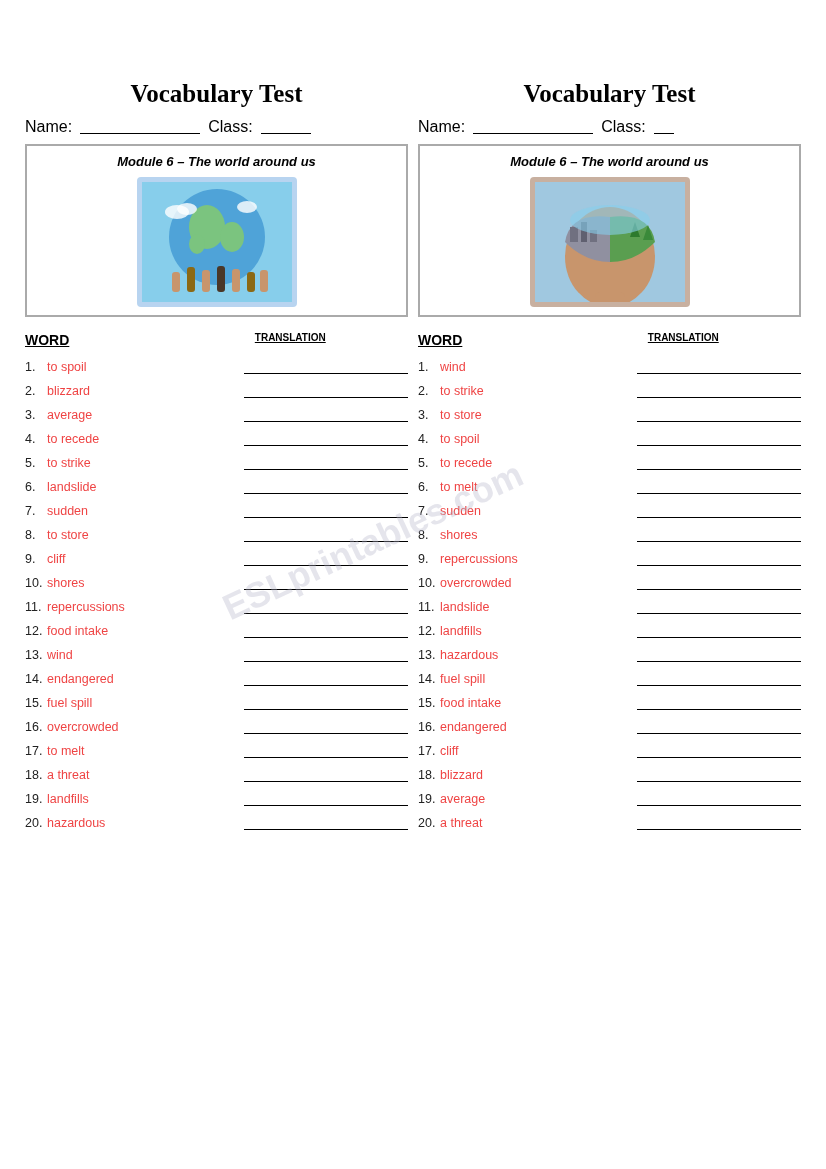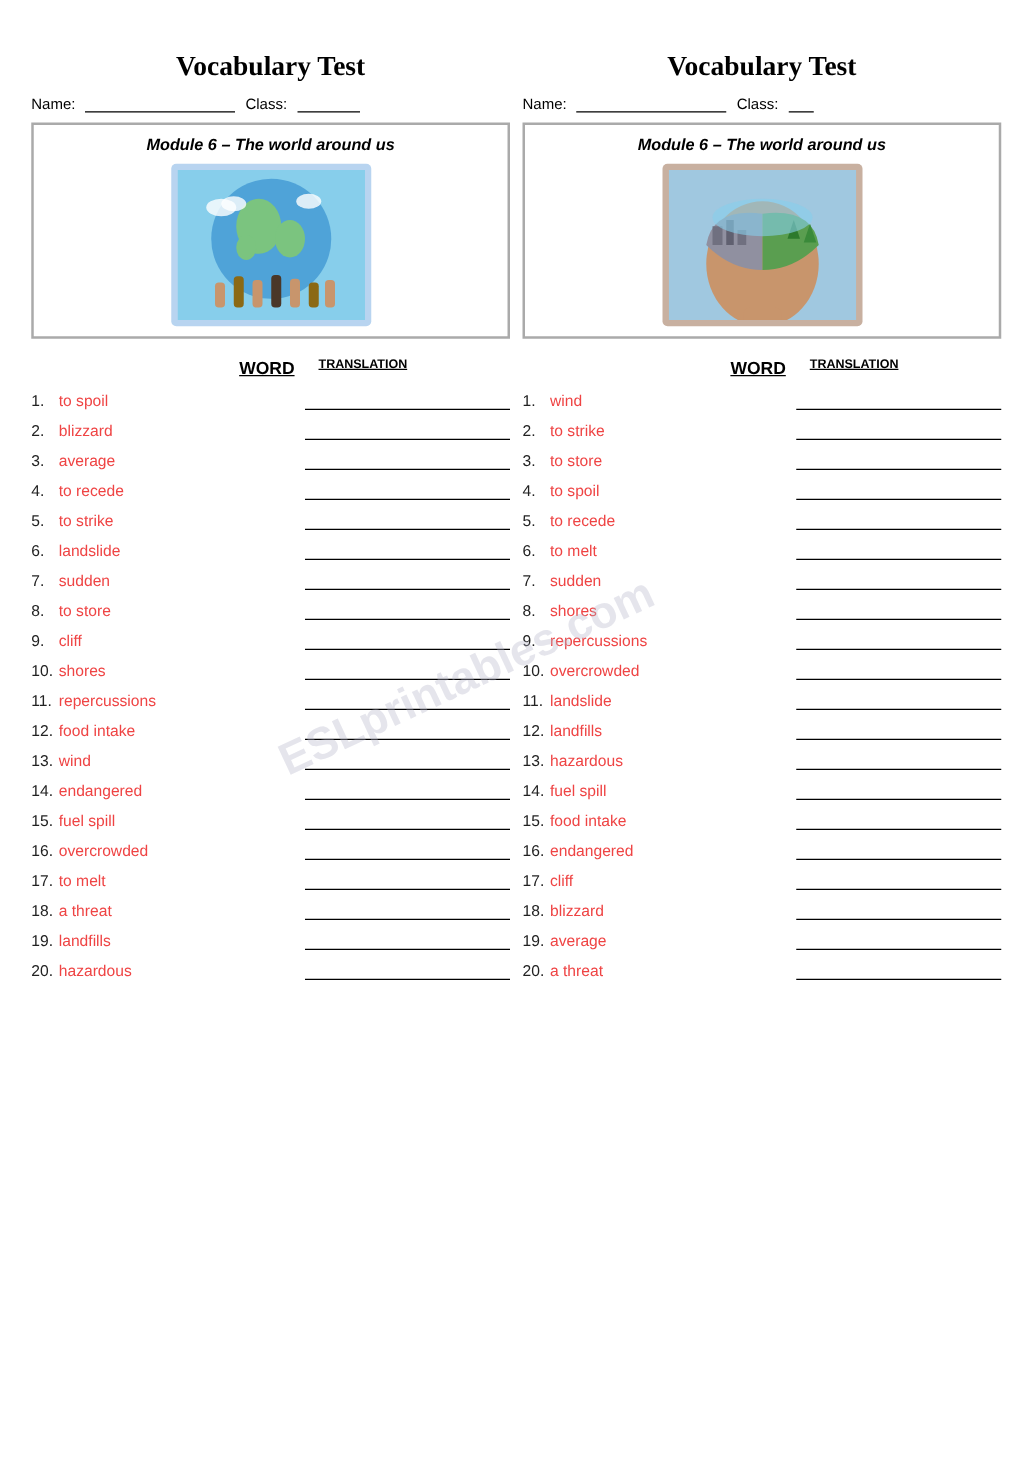--- a/index.html
+++ b/index.html
@@ -13,35 +13,36 @@
       justify-content: center;
       padding: 20px 10px;
     }
     .column {
       flex: 1;
       display: flex;
       flex-direction: column;
       align-items: center;
     }
     .title {
-      font-size: 22px;
+      font-size: 25px;
       font-weight: bold;
       font-family: 'Times New Roman', serif;
       text-align: center;
       margin-bottom: 10px;
+      margin-top: 40px;
     }
     .name-class-row {
       display: flex;
       align-items: center;
       gap: 8px;
       width: 100%;
       font-size: 12px;
       margin-bottom: 8px;
     }
-    .name-label { font-size: 12px; }
+    .name-label { font-size: 16px; }
     .name-line {
       border-bottom: 1px solid #000;
       width: 120px;
       display: inline-block;
       height: 14px;
     }
     .class-line {
       border-bottom: 1px solid #000;
       width: 50px;
       display: inline-block;
@@ -101,21 +102,20 @@
     .headers-row {
       display: flex;
       justify-content: space-between;
       margin-bottom: 6px;
     }
     .header-word {
       font-weight: bold;
       font-size: 14px;
       text-decoration: underline;
       width: 55%;
-      text-align: right;
     }
     .header-translation {
       font-weight: bold;
       font-size: 10px;
       text-decoration: underline;
       width: 40%;
       text-align: left;
     }
     .word-entry {
       display: flex;

